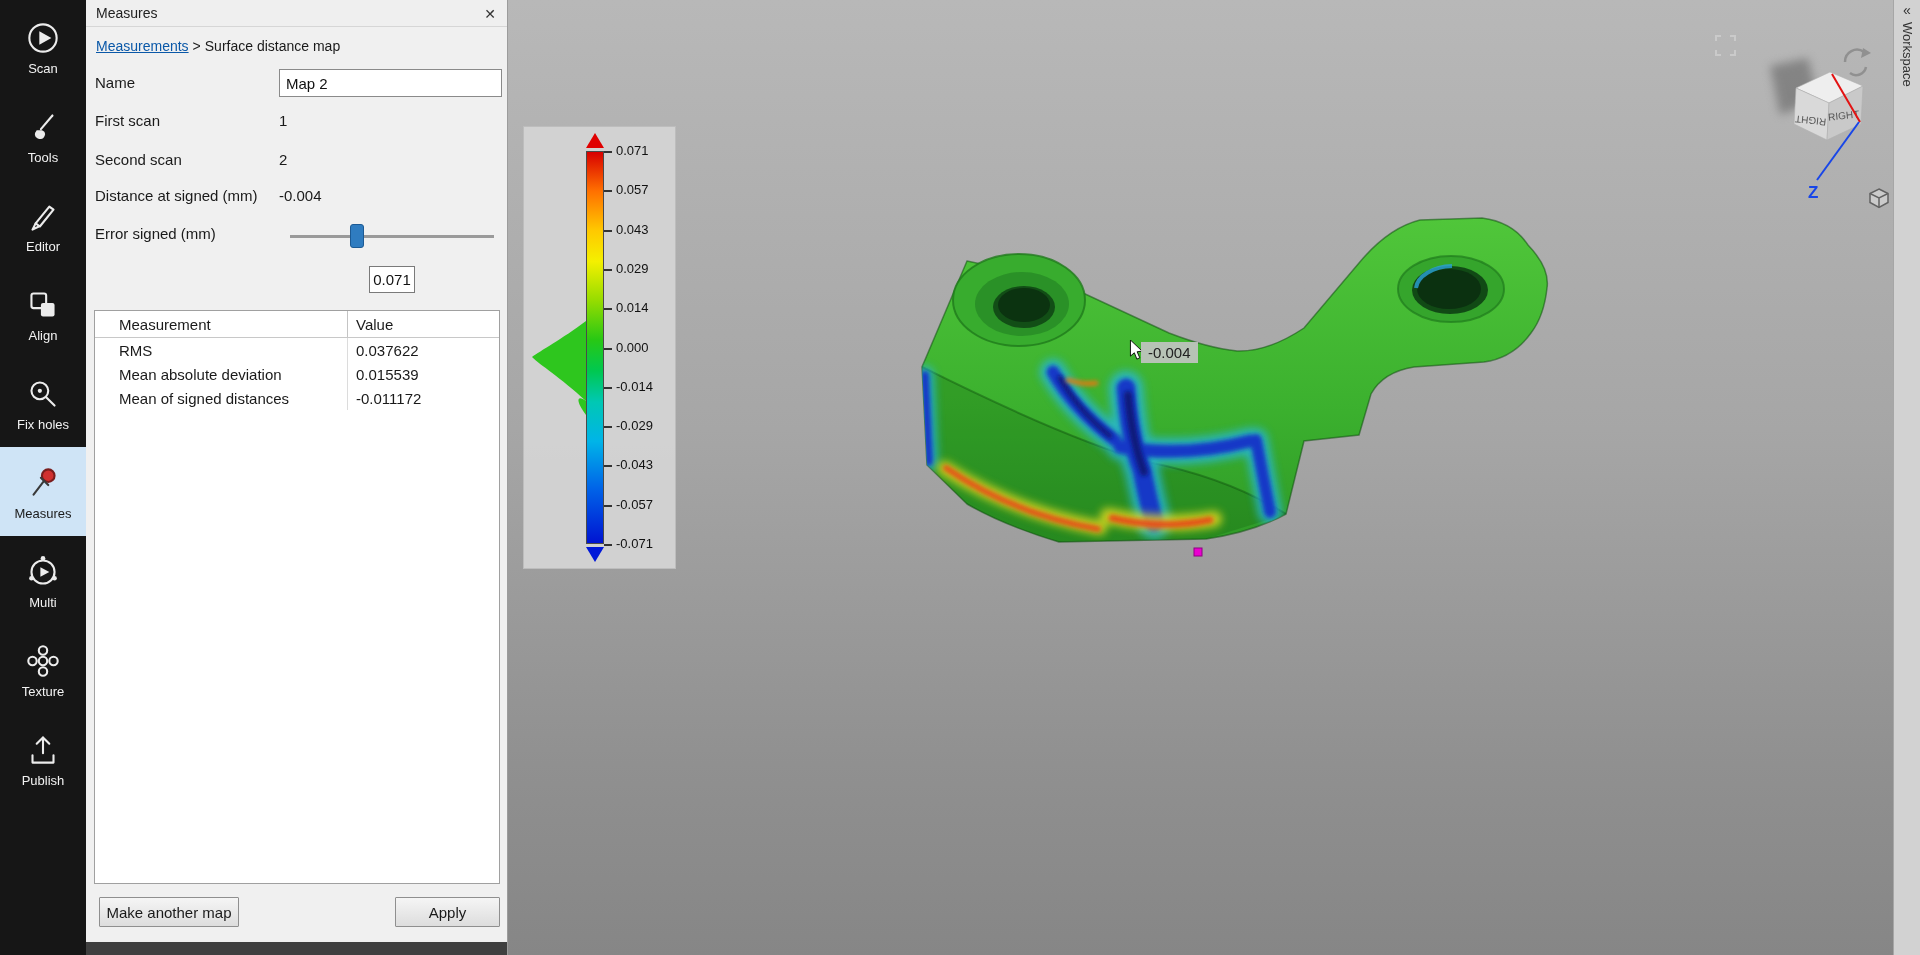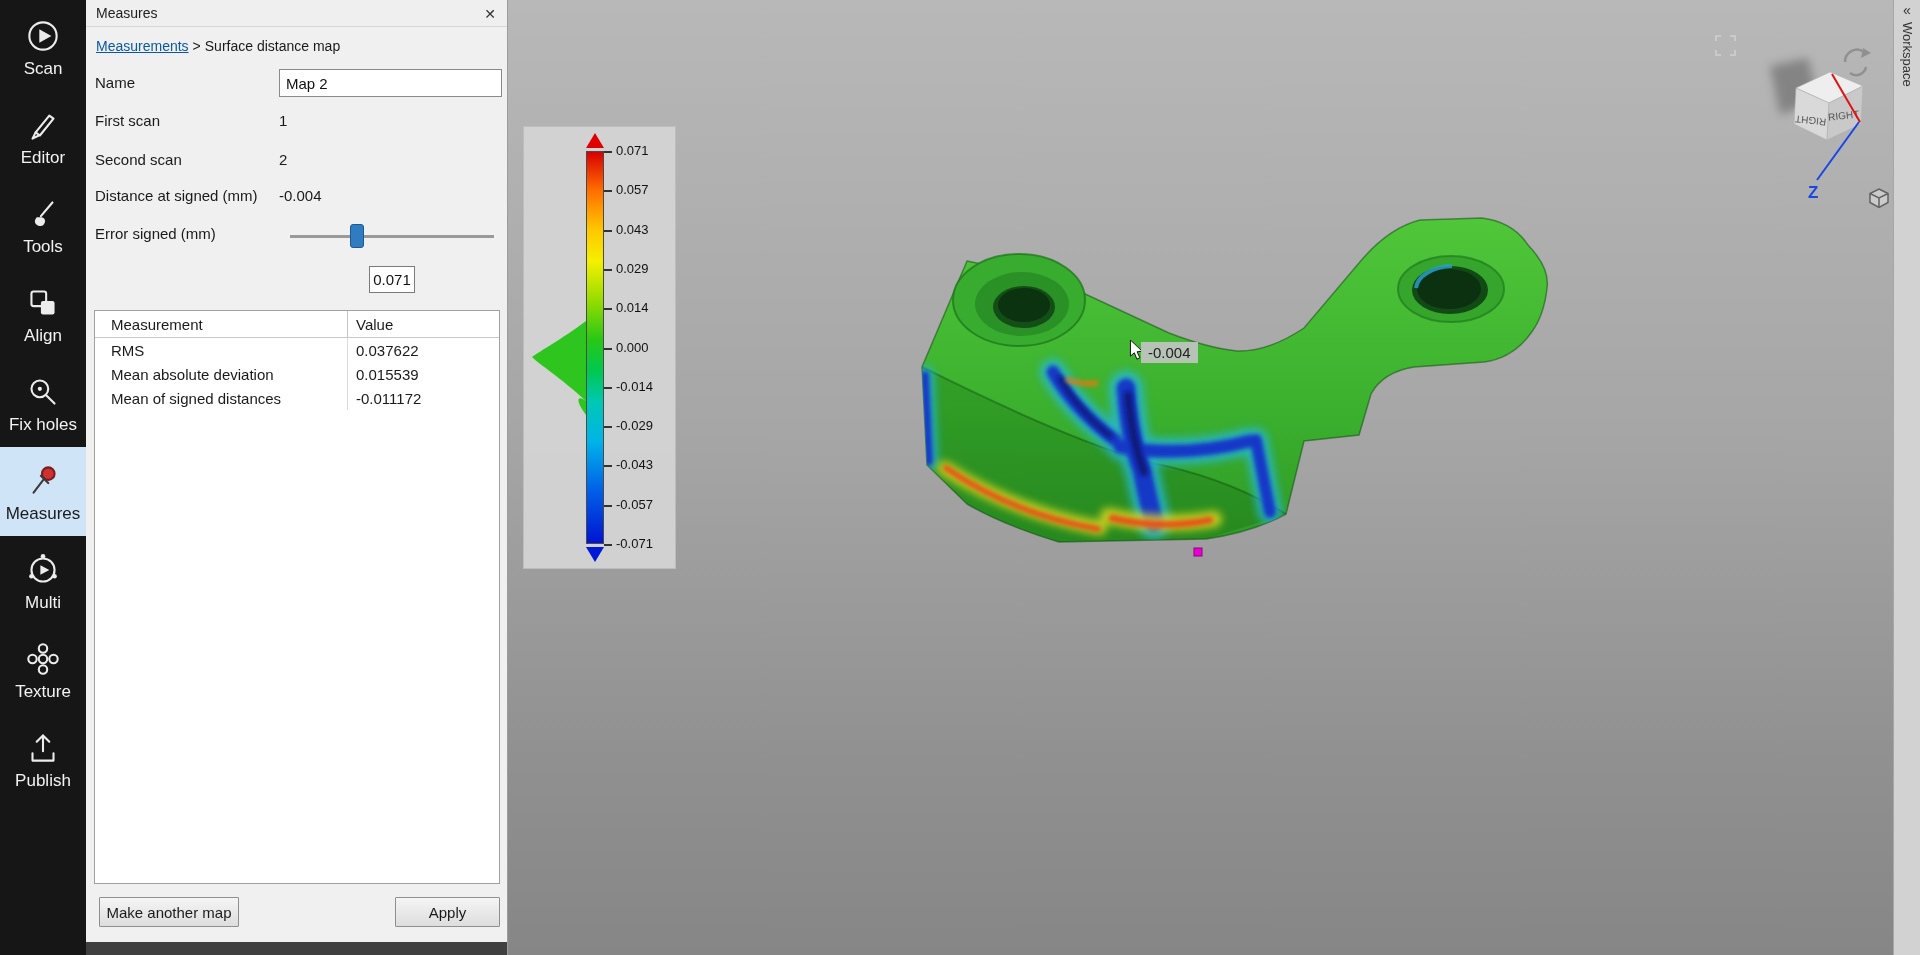--- a/index.html
+++ b/index.html
@@ -9,21 +9,21 @@
 
   
   .sidebar { position:absolute; left:0; top:0; width:86px; height:955px;
              background:#161616; padding-top:2px; z-index:5; }
   .side-item { height:89px; display:flex; flex-direction:column; align-items:center;
                justify-content:center; cursor:pointer; }
   .side-item.selected { background:#cfe4f6; }
   .side-icon { width:42px; height:42px; stroke:#ececec; fill:none;
                stroke-width:2; stroke-linecap:round; stroke-linejoin:round; }
   .side-item.selected .side-icon { stroke:#3a3a3a; }
-  .side-label { font-size:17px; color:#f2f2f2; margin-top:2px; }
+  .side-label { font-size:13px; color:#f2f2f2; margin-top:2px; }
   .side-item.selected .side-label { color:#1a1a1a; }
 
   
   .panel { position:absolute; left:86px; top:0; width:422px; height:955px;
            background:#f0f0f0; border-right:1px solid #9c9c9c; z-index:5; }
   .panel-titlebar { position:absolute; top:0; left:0; right:0; height:27px;
                     background:#efefef; border-bottom:1px solid #d6d6d6;
                     display:flex; align-items:center; }
   .panel-title { font-size:14px; color:#222; padding-left:10px; }
   .panel-close { position:absolute; right:6px; top:3px; width:22px; height:21px;
@@ -41,21 +41,21 @@
                   background:#9a9a9a; }
   .slider-handle { position:absolute; left:264px; top:224px; width:14px; height:24px;
                    background:#2f7cc0; border:1px solid #1c5a94; border-radius:3px; cursor:pointer; }
   .scale-box { position:absolute; left:283px; top:266px; width:46px; height:27px;
                background:#fff; border:1px solid #7a7a7a; font-size:15px; color:#111;
                display:flex; align-items:center; justify-content:center; }
   .m-table { position:absolute; left:8px; top:310px; width:406px; height:574px;
              background:#fff; border:1px solid #a0a0a0; }
   .t-row { display:flex; height:24px; align-items:center; }
   .t-header { height:27px; border-bottom:1px solid #c8c8c8; }
-  .t-col1 { width:252px; padding-left:16px; font-size:15px; color:#1a1a1a; }
+  .t-col1 { width:252px; padding-left:24px; font-size:15px; color:#1a1a1a; }
   .t-col2 { flex:1; padding-left:8px; font-size:15px; color:#1a1a1a;
             border-left:1px solid #dcdcdc; height:100%; display:flex; align-items:center; }
   .t-header .t-col2 { border-left:1px solid #c4c4c4; }
   .btn { position:absolute; top:897px; height:30px; background:linear-gradient(#f5f5f5,#dddddd);
          border:1px solid #8f8f8f; border-radius:1px; font-size:15px; color:#1a1a1a;
          font-family:inherit; cursor:pointer; }
   .btn-make { left:13px; width:140px; }
   .btn-apply { left:309px; width:105px; }
   .panel-bottom-strip { position:absolute; bottom:0; left:0; width:100%; height:13px;
                         background:#3f3f3f; }
@@ -103,31 +103,31 @@
   <aside class="sidebar">
     <div class="side-item">
       <svg class="side-icon" viewBox="0 0 40 40">
         <circle cx="20" cy="20" r="13"></circle>
           <path d="M16.5 13.5 L28 20 L16.5 26.5 Z" fill="currentColor" stroke="none" style="color:#ececec"></path>
       </svg>
       <span class="side-label">Scan</span>
     </div>
     <div class="side-item">
       <svg class="side-icon" viewBox="0 0 40 40">
+        <path d="M29 9 L18 22"></path>
+        <path d="M14 23 q-4 5 1 8 q6 2 7-4 q0-3-3-4 z" fill="#ececec" stroke="none"></path>
+      </svg>
+      <span class="side-label">Tools</span>
+    </div>
+    <div class="side-item">
+      <svg class="side-icon" viewBox="0 0 40 40">
         <path d="M13 27 L26 11 l4 3 L17 30 Z"></path>
           <path d="M13 27 l-3 6 6-3"></path>
       </svg>
       <span class="side-label">Editor</span>
-    </div>
-    <div class="side-item">
-      <svg class="side-icon" viewBox="0 0 40 40">
-        <path d="M29 9 L18 22"></path>
-        <path d="M14 23 q-4 5 1 8 q6 2 7-4 q0-3-3-4 z" fill="#ececec" stroke="none"></path>
-      </svg>
-      <span class="side-label">Tools</span>
     </div>
     <div class="side-item">
       <svg class="side-icon" viewBox="0 0 40 40">
         <rect x="9" y="9" width="14" height="14" rx="2"></rect>
         <rect x="18" y="18" width="13" height="13" rx="2" fill="#ececec" stroke="none"></rect>
       </svg>
       <span class="side-label">Align</span>
     </div>
     <div class="side-item">
       <svg class="side-icon" viewBox="0 0 40 40">

